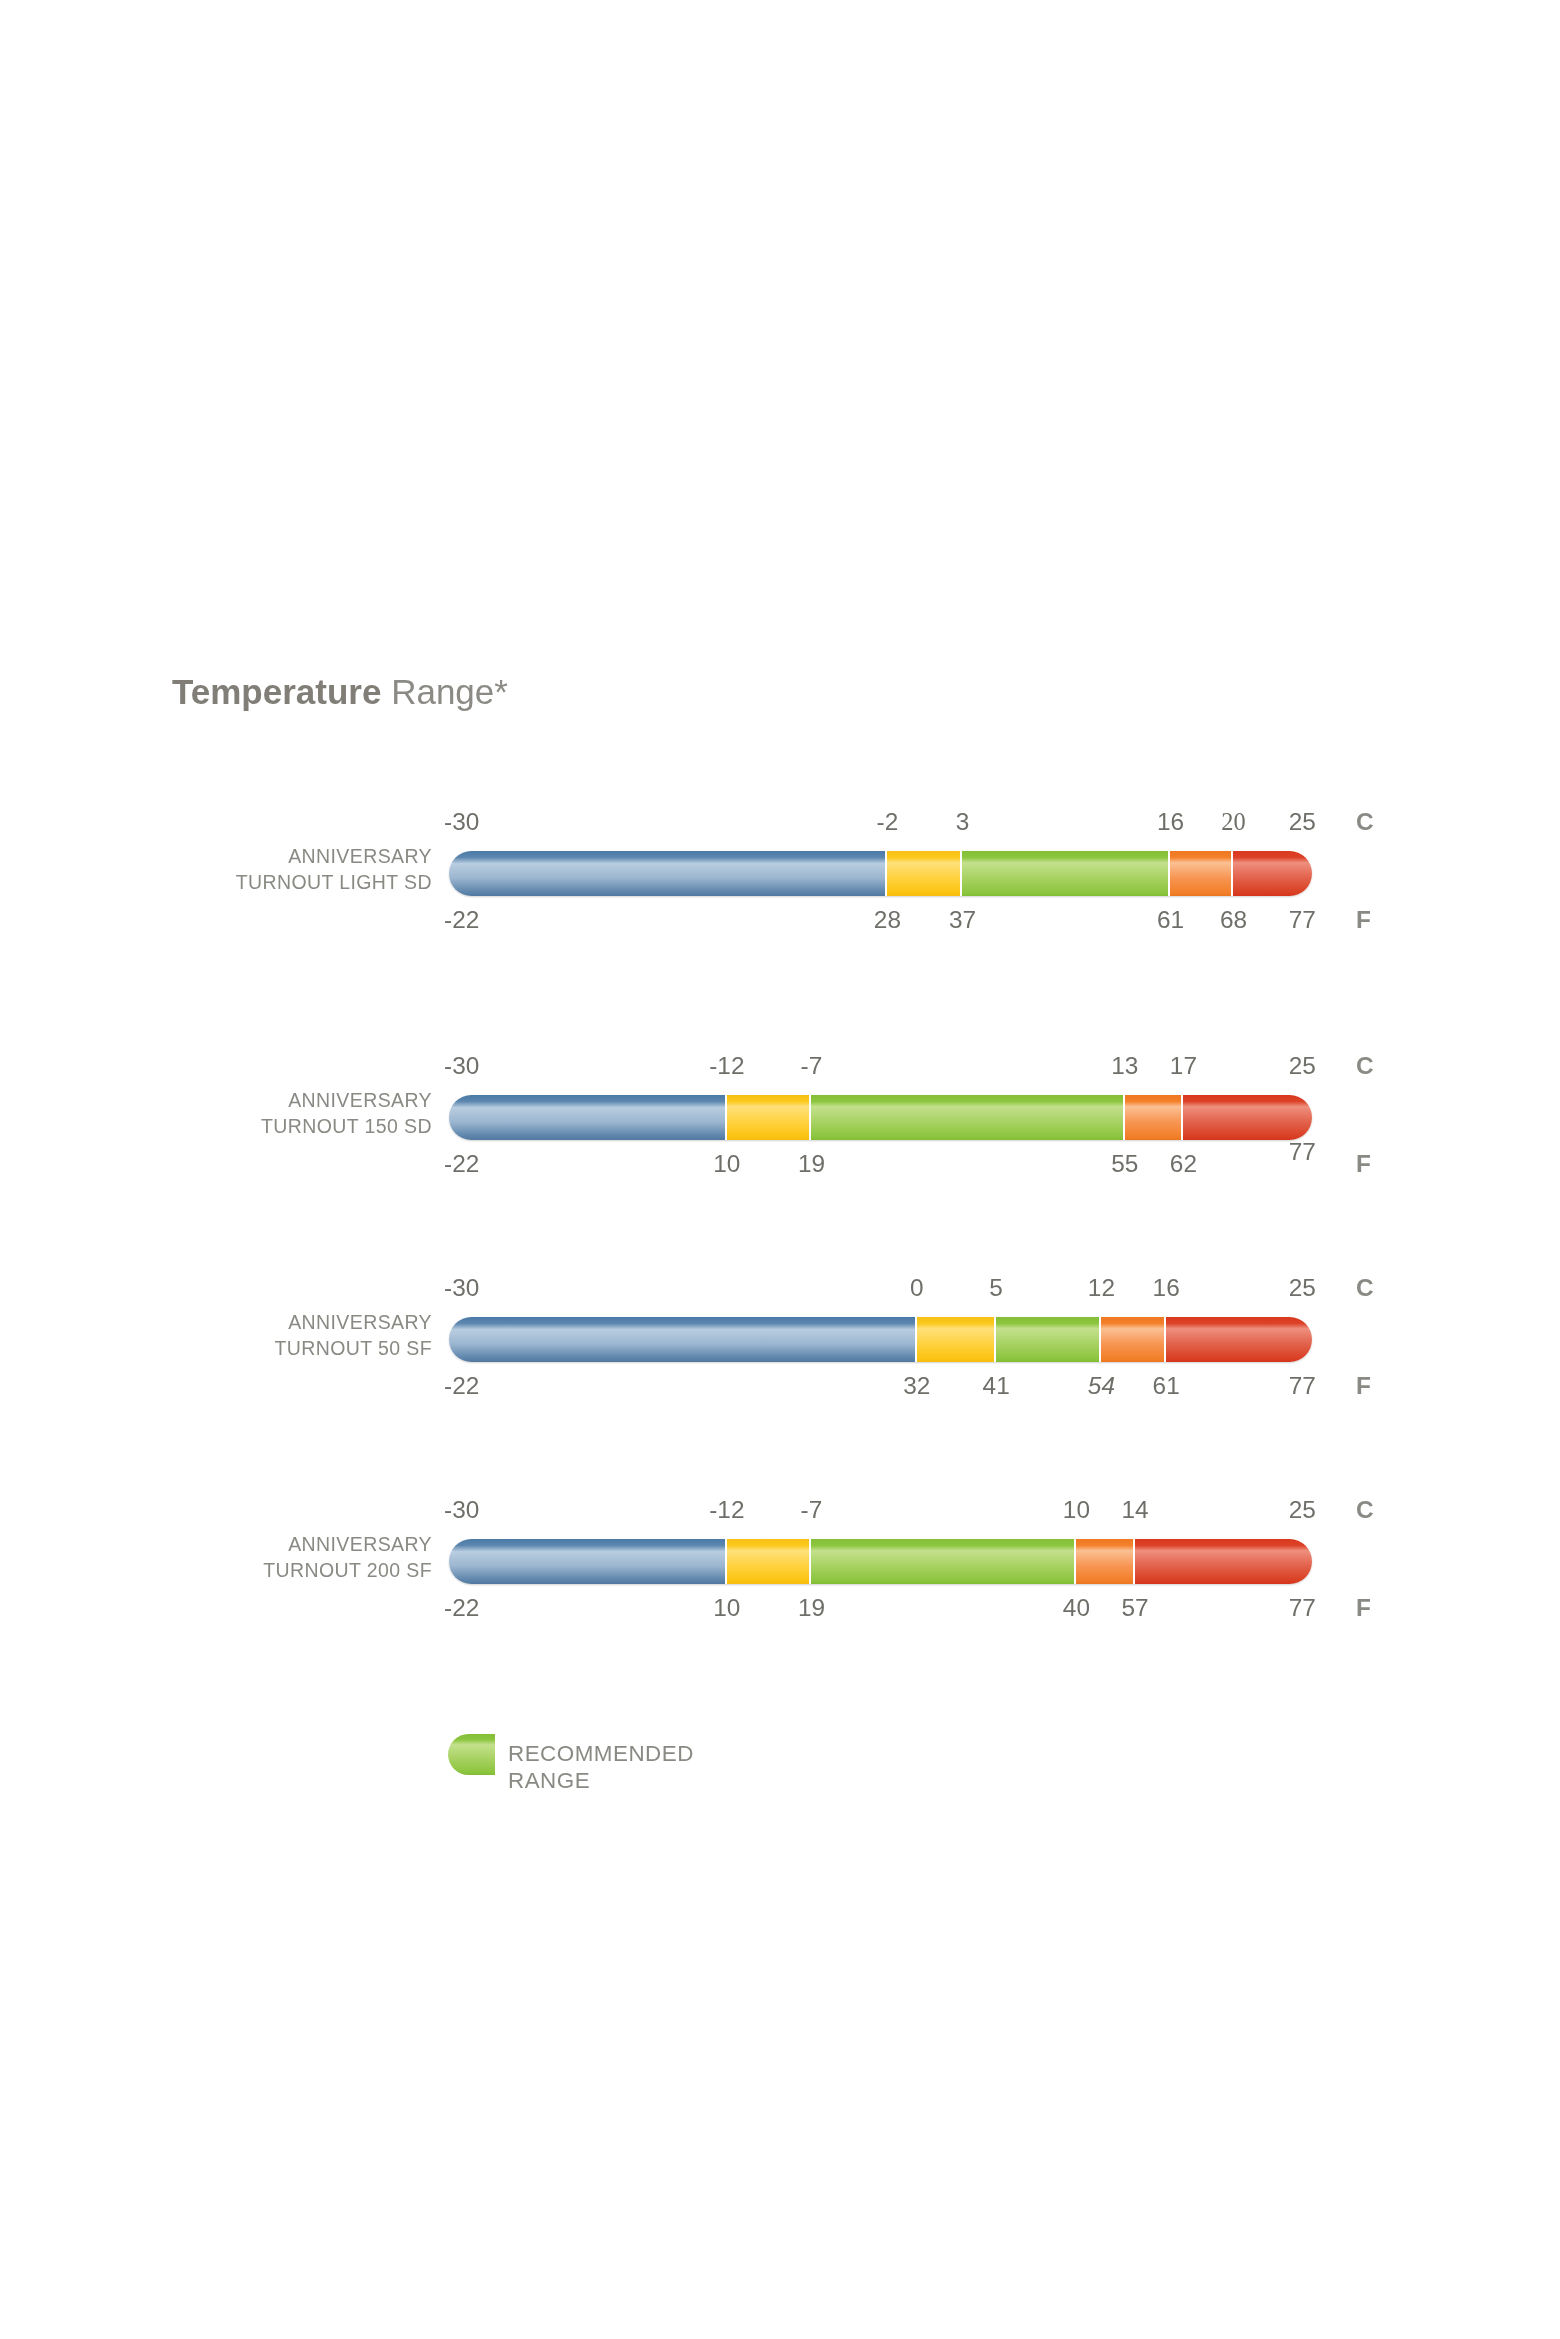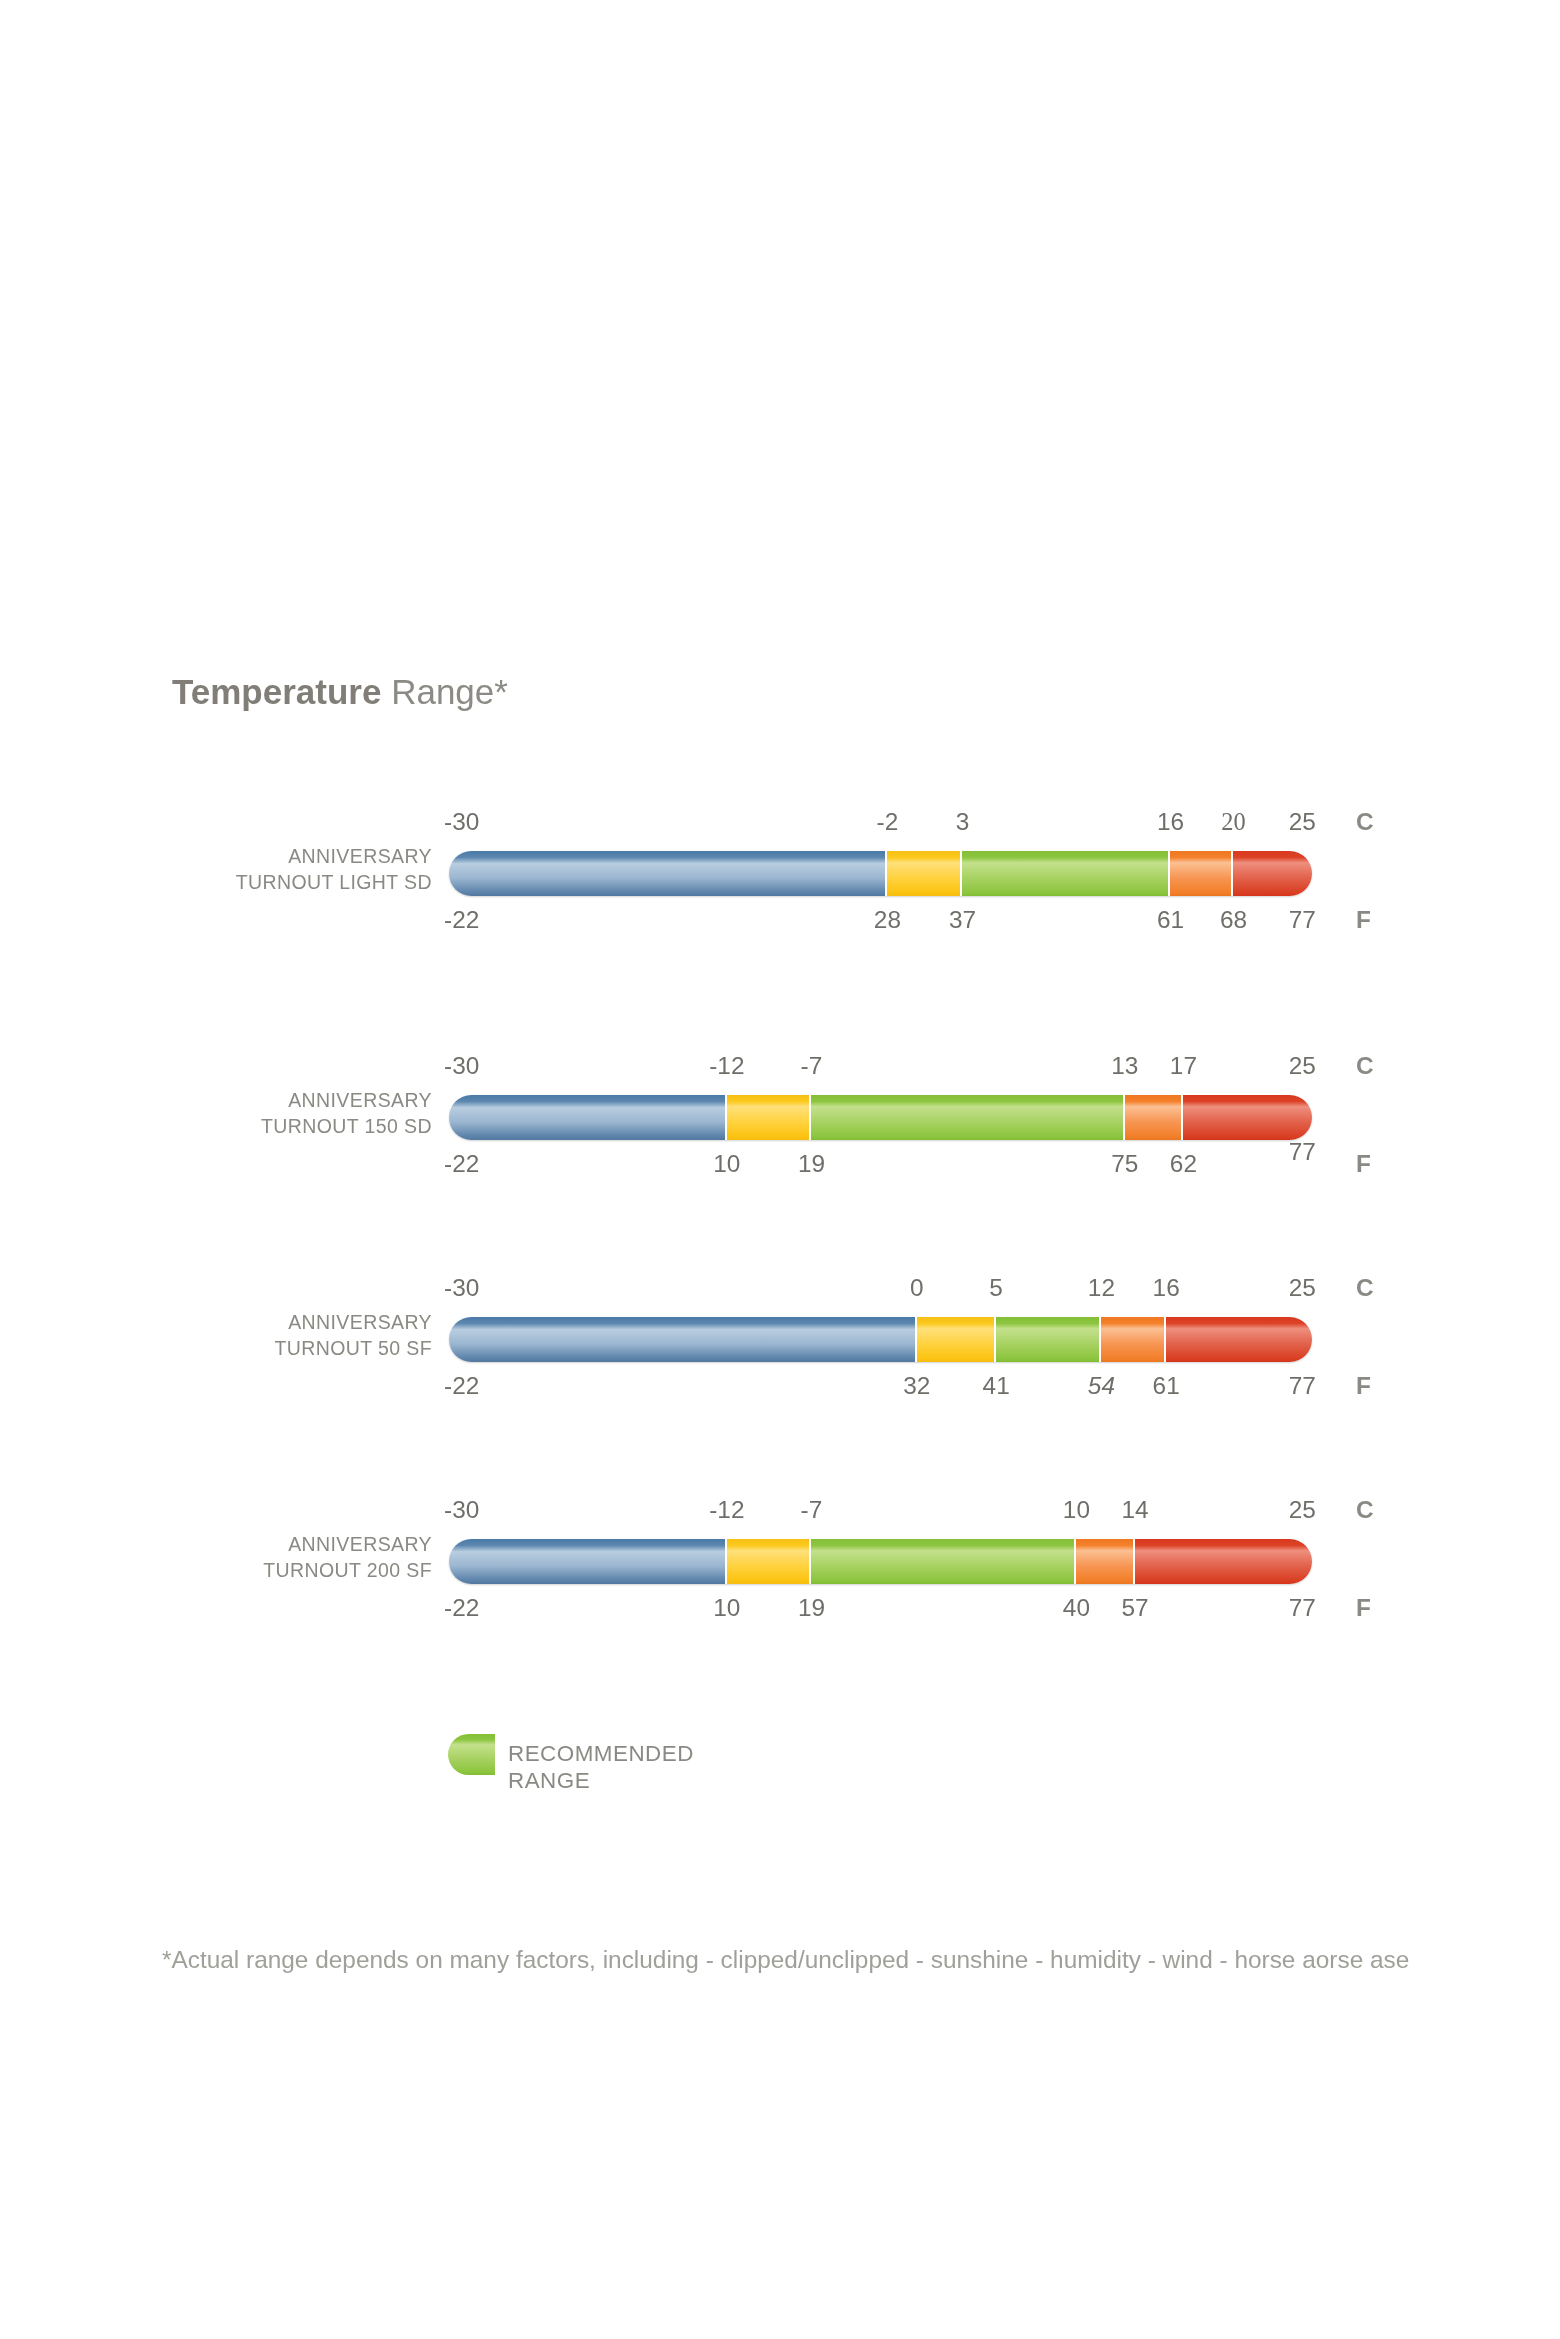--- a/index.html
+++ b/index.html
@@ -140,21 +140,21 @@
             <div class="seg seg-orange" style="left: 78.3%; width: 6.8%;"></div>
             <div class="seg seg-red" style="left: 85.1%; width: 14.9%;"></div>
           </div>
           <div class="tick c" style="left: 0%; transform: translateX(-14%);">-30</div>
           <div class="tick f" style="left: 0%; transform: translateX(-14%);">-22</div>
           <div class="tick c" style="left: 32.2%;">-12</div>
           <div class="tick f" style="left: 32.2%;">10</div>
           <div class="tick c" style="left: 42%;">-7</div>
           <div class="tick f" style="left: 42%;">19</div>
           <div class="tick c" style="left: 78.3%;">13</div>
-          <div class="tick f" style="left: 78.3%;">75</div>
+          <div class="tick f" style="left: 78.3%;">55</div>
           <div class="tick c" style="left: 85.1%;">17</div>
           <div class="tick f" style="left: 85.1%;">62</div>
           <div class="tick c" style="left: 100%; transform: translateX(-86%);">25</div>
           <div class="tick f" style="left: 100%; transform: translateX(-86%); top: 43px;">77</div>
           <div class="unit" style="left: 907px; top: -43px;">C</div>
           <div class="unit" style="left: 907px; top: 55px;">F</div>
         </div>
       </div>
       <div class="row" style="top: 1258px;">
         <div class="row-label" style="top: 51px;">
@@ -214,16 +214,15 @@
           <div class="unit" style="left: 907px; top: 55px;">F</div>
         </div>
       </div>
     </div>
 
   <div class="legend">
     <div class="legend-swatch"></div>
     <div class="legend-label">RECOMMENDED RANGE</div>
   </div>
 
-  <div class="footnote">*Actual range depends on many factors, including - clipped/unclipped - sunshine - humidity - wind - horse aorse ase</div>
 
 </div>
 
 
 </body></html>

